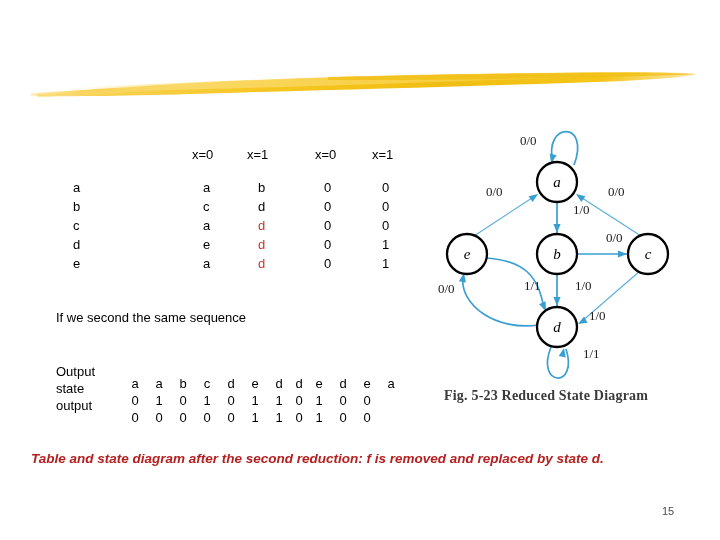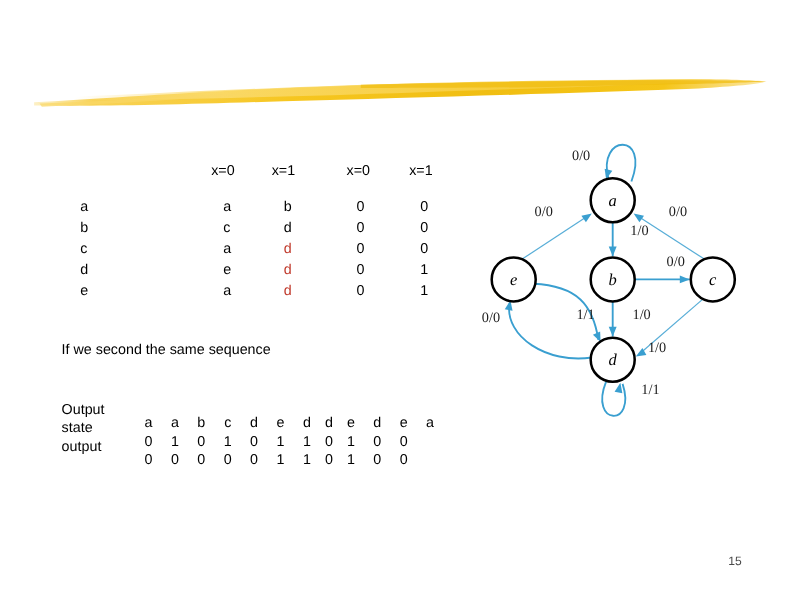--- a/index.html
+++ b/index.html
@@ -331,17 +331,19 @@
           <text x="145" y="96" font-family="&quot;Liberation Serif&quot;, serif" font-size="13" fill="#1a1a1a">1/0</text>
           <text x="178" y="124" font-family="&quot;Liberation Serif&quot;, serif" font-size="13" fill="#1a1a1a">0/0</text>
           <text x="147" y="172" font-family="&quot;Liberation Serif&quot;, serif" font-size="13" fill="#1a1a1a">1/0</text>
           <text x="96" y="172" font-family="&quot;Liberation Serif&quot;, serif" font-size="13" fill="#1a1a1a">1/1</text>
           <text x="10" y="175" font-family="&quot;Liberation Serif&quot;, serif" font-size="13" fill="#1a1a1a">0/0</text>
           <text x="161" y="202" font-family="&quot;Liberation Serif&quot;, serif" font-size="13" fill="#1a1a1a">1/0</text>
           <text x="155" y="240" font-family="&quot;Liberation Serif&quot;, serif" font-size="13" fill="#1a1a1a">1/1</text>
         </g>
     </svg>
   </div>
-
+  <div id="caption">Fig. 5-23   Reduced State Diagram</div>
+
+  <div id="bottom-note">Table and state diagram after the second reduction: f is removed and replaced by state d.</div>
 
   <div id="page-num">15</div>
 
 </div>
 
 </body></html>

